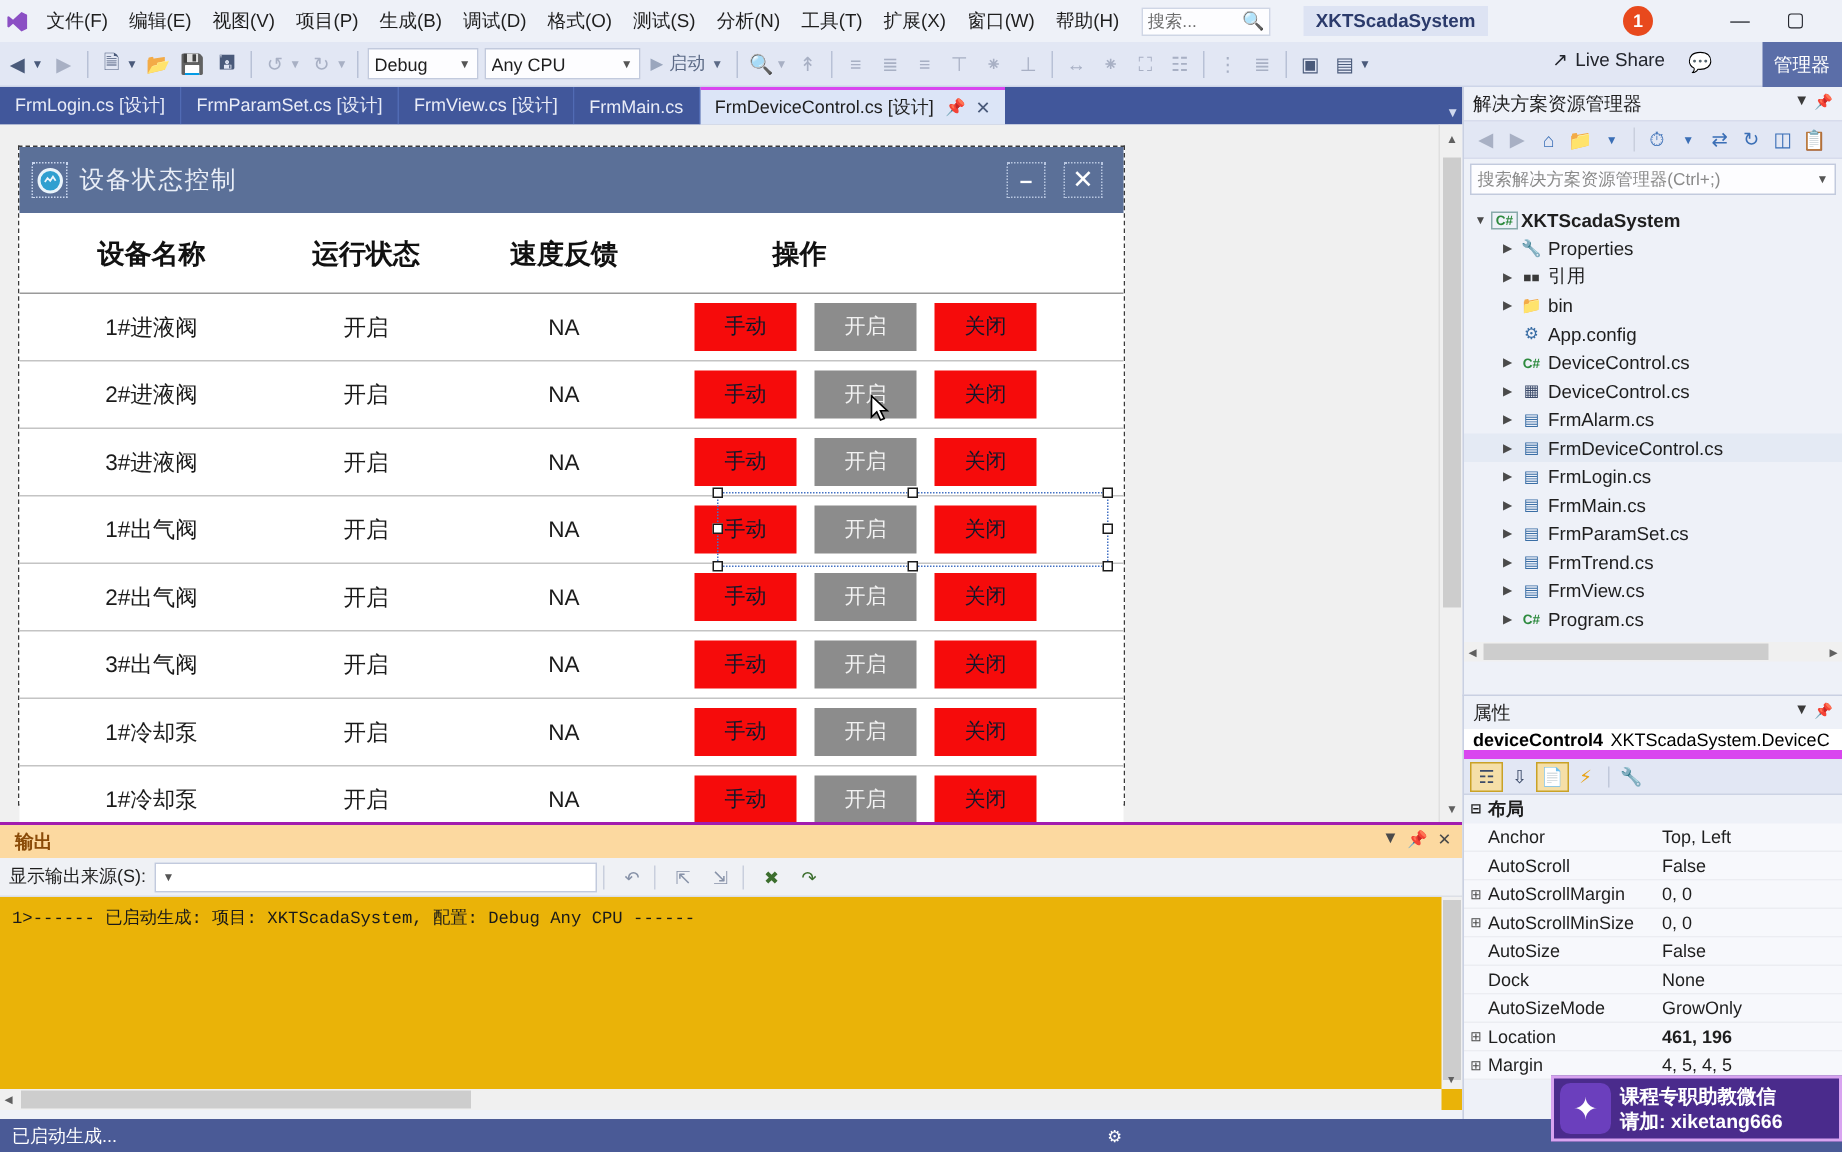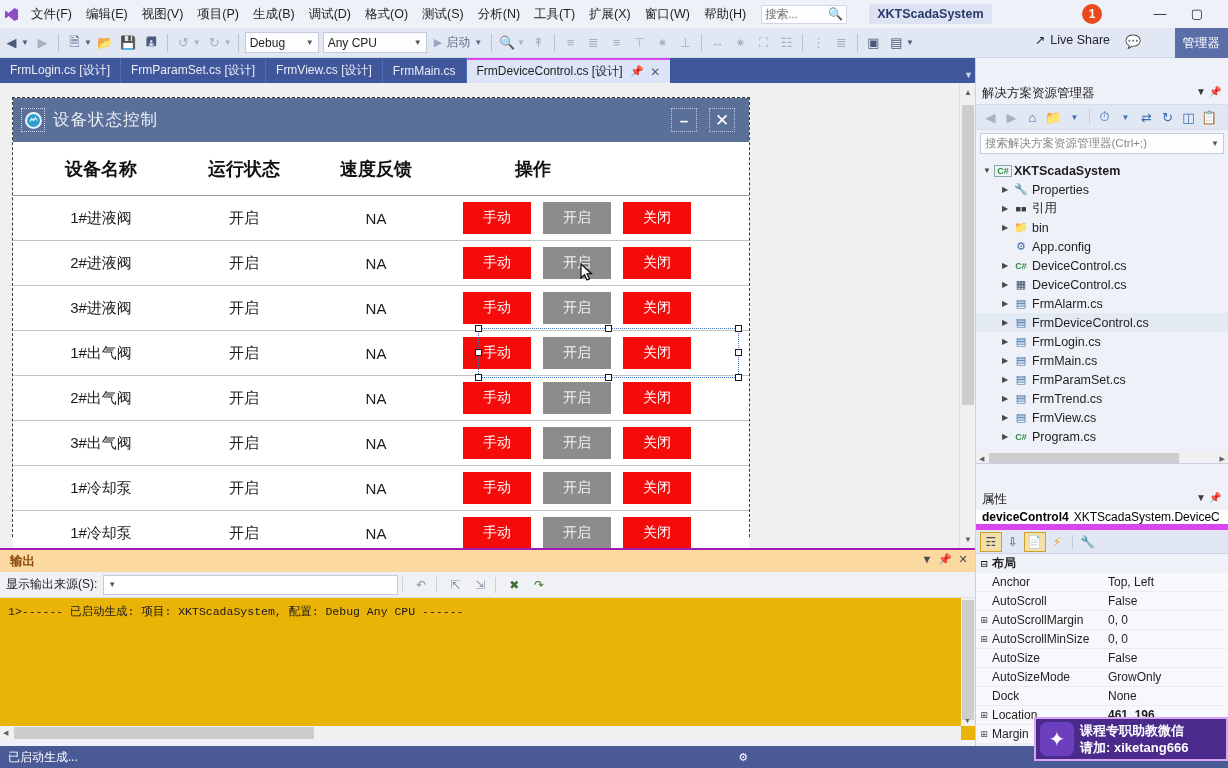--- a/index.html
+++ b/index.html
@@ -171,21 +171,21 @@
   .c-status { width: 118px; text-align: center; }
   .c-speed  { width: 146px; text-align: center; }
   .c-ops    { flex: 1; display: flex; align-items: center; gap: 12px; padding-left: 14px; }
   .head .c-ops { justify-content: flex-start; padding-left: 66px; }
 
   .opbtn {
     width: 68px; height: 32px; border: none;
     display: flex; align-items: center; justify-content: center;
     font-size: 14px; font-family: "Liberation Sans", sans-serif;
   }
-  .opbtn.red  { background: #f60b0b; color: #ffffff; }
+  .opbtn.red  { background: #f60b0b; color: #0f172a; }
   .opbtn.gray { background: #8c8c8c; color: #f2f2f2; }
 
   
   .sel-row {
     position: absolute; left: -8px; top: -3px; right: -14px; bottom: -3px;
     border: 1px dotted #4472c4; pointer-events: none;
   }
   .handle {
     position: absolute; width: 7px; height: 7px;
     background: #ffffff; border: 1px solid #1b1b1b;
@@ -268,21 +268,21 @@
     display: flex; align-items: center; justify-content: center;
   }
 
   
   .right-pane {
     position: absolute; left: 975px; top: 58px; width: 253px; height: 688px;
     background: #eef1f8; border-left: 1px solid #c9d0e2;
   }
   .pane-head {
     height: 22px; display: flex; align-items: center; padding: 0 6px;
-    position: relative; background: #eef1f8; margin-top: 24px;
+    position: relative; background: #eef1f8;
   }
   .pane-head .ttl { font-size: 12.5px; color: #1e1e1e; }
   .pane-head .ctl {
     position: absolute; top: 4px; font-size: 10px; color: #3a3a3a;
   }
   .ph-1 { right: 22px; } .ph-2 { right: 6px; }
   .se-toolbar {
     height: 26px; background: #e2e7f4; display: flex; align-items: center;
     padding: 0 4px; border-top: 1px solid #d7dcec; border-bottom: 1px solid #d7dcec;
   }
@@ -803,27 +803,27 @@
       <span class="pn">AutoScrollMinSize</span>
       <span class="pv">0, 0</span>
     </div>
     <div class="prow">
       <span class="exp"></span>
       <span class="pn">AutoSize</span>
       <span class="pv">False</span>
     </div>
     <div class="prow">
       <span class="exp"></span>
+      <span class="pn">Dock</span>
+      <span class="pv">None</span>
+    </div>
+    <div class="prow">
+      <span class="exp"></span>
       <span class="pn">AutoSizeMode</span>
       <span class="pv">GrowOnly</span>
-    </div>
-    <div class="prow">
-      <span class="exp"></span>
-      <span class="pn">Dock</span>
-      <span class="pv">None</span>
     </div>
     <div class="prow">
       <span class="exp">⊞</span>
       <span class="pn">Location</span>
       <span class="pv bold">461, 196</span>
     </div>
     <div class="prow">
       <span class="exp">⊞</span>
       <span class="pn">Margin</span>
       <span class="pv">4, 5, 4, 5</span>

